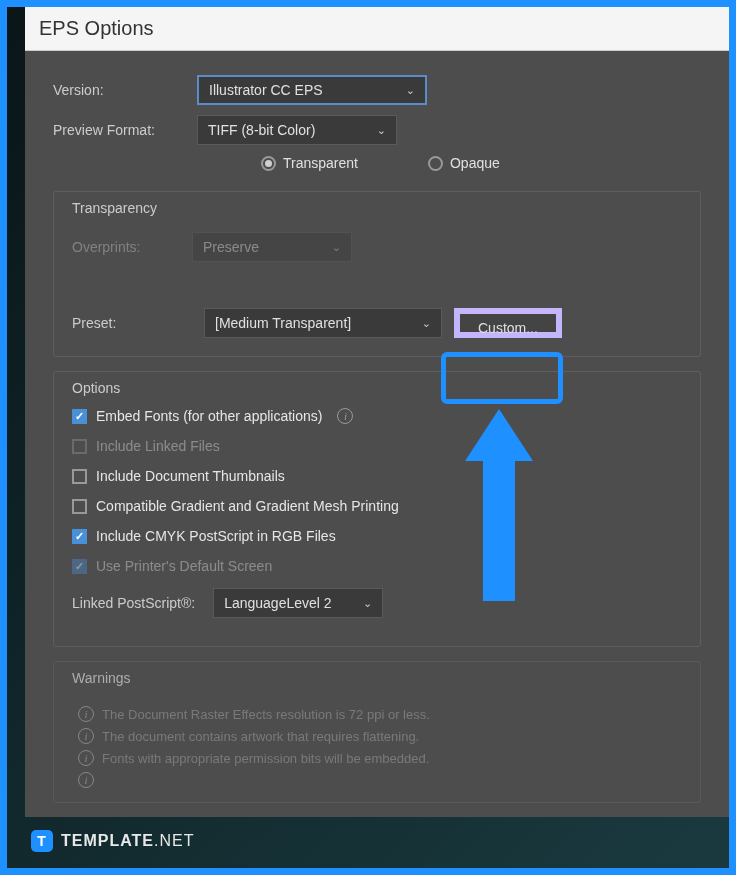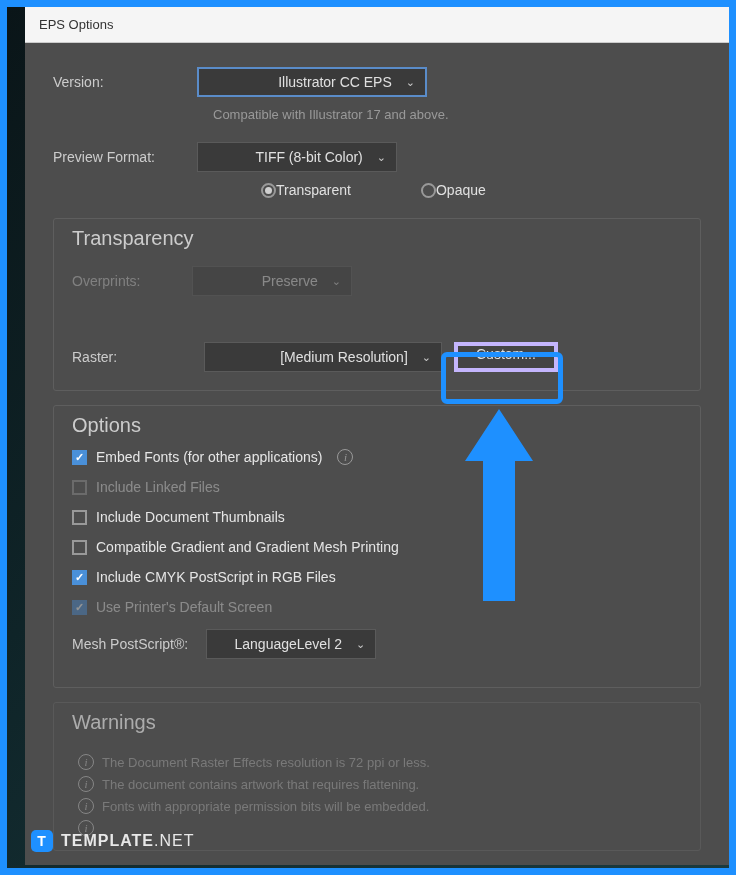--- a/index.html
+++ b/index.html
@@ -24,21 +24,21 @@
       top: 0;
       right: 0;
       background: #4d4d4d;
       color: #d8d8d8;
       font-size: 14px;
     }
     .titlebar {
       background: #f5f5f5;
       color: #333;
       padding: 10px 14px;
-      font-size: 13px;
+      font-size: 20px;
       border-bottom: 1px solid #ccc;
     }
     .content {
       padding: 24px 28px 0 28px;
     }
     .row {
       display: flex;
       align-items: center;
       margin-bottom: 10px;
     }
@@ -50,21 +50,21 @@
     .label.w140 { width: 144px; }
     .label.w120 { width: 120px; }
     .select {
       background: #3a3a3a;
       border: 1px solid #5a5a5a;
       color: #e0e0e0;
       padding: 6px 10px;
       height: 30px;
       display: flex;
       align-items: center;
-      justify-content: flex-end;
+      justify-content: space-between;
       cursor: pointer;
       position: relative;
     }
     .select.highlighted {
       border: 2px solid #5a8cc9;
     }
     .select.disabled {
       opacity: 0.4;
       cursor: default;
     }
@@ -81,20 +81,21 @@
     .radio-row {
       display: flex;
       gap: 22px;
       margin-left: 160px;
       margin-top: 8px;
       margin-bottom: 20px;
     }
     .radio {
       display: flex;
       align-items: center;
+      gap: 7px;
       cursor: pointer;
       color: #e0e0e0;
       padding-left: 48px;
     }
     .radio-circle {
       width: 15px;
       height: 15px;
       border: 2px solid #999;
       border-radius: 50%;
       display: flex;
@@ -113,21 +114,21 @@
       border-radius: 3px;
       padding: 12px 18px 18px 18px;
       margin-bottom: 14px;
       position: relative;
     }
     .section-title {
       position: relative;
       top: -4px;
       background: transparent;
       color: #ccc;
-      font-size: 20px;
+      font-size: 14px;
       padding-right: 8px;
       margin-bottom: 8px;
     }
     .section-inner {
       padding-top: 4px;
     }
     .checkbox-row {
       display: flex;
       align-items: center;
       gap: 9px;
@@ -168,27 +169,27 @@
       justify-content: center;
       font-size: 11px;
       color: #999;
       margin-left: 6px;
       font-style: italic;
       font-family: Georgia, serif;
       flex-shrink: 0;
     }
     .custom-button {
       background: #444;
-      border: 4px solid #c4b5fd;
+      border: 6px solid #c4b5fd;
       color: #e0e0e0;
       padding: 6px 18px;
       height: 30px;
       cursor: pointer;
       display: flex;
-      align-items: flex-end;
+      align-items: flex-start;
     }
     .highlight-box {
       position: absolute;
       border: 5px solid #1e90ff;
       border-radius: 6px;
       pointer-events: none;
       z-index: 100;
     }
     .arrow-svg {
       position: absolute;
@@ -248,21 +249,20 @@
 
     <div class="content">
 
       <div class="row">
         <div class="label w140">Version:</div>
         <div class="select highlighted" style="width:230px">
           <span>Illustrator CC EPS</span>
           <span class="chevron">⌄</span>
         </div>
       </div>
-      <div class="helper">Compatible with Illustrator 17 and above.</div>
 
       <div class="row">
         <div class="label w140">Preview Format:</div>
         <div class="select" style="width:200px">
           <span>TIFF (8-bit Color)</span>
           <span class="chevron">⌄</span>
         </div>
       </div>
       <div class="radio-row">
         <div class="radio">
@@ -279,23 +279,23 @@
         <div class="section-title">Transparency</div>
         <div class="section-inner">
           <div class="row">
             <div class="label w120" style="opacity:0.4">Overprints:</div>
             <div class="select disabled" style="width:160px">
               <span>Preserve</span>
               <span class="chevron">⌄</span>
             </div>
           </div>
           <div class="preset-row">
-            <div class="label w120">Raster:</div>
+            <div class="label w120">Preset:</div>
             <div class="select" style="width:238px">
-              <span>[Medium Resolution]</span>
+              <span>[Medium Transparent]</span>
               <span class="chevron">⌄</span>
             </div>
             <div class="custom-button">
               <span>Custom...</span>
             </div>
           </div>
         </div>
       </div>
 
       <div class="section">
@@ -326,21 +326,21 @@
           <span class="checkbox checked"></span>
           <span>Include CMYK PostScript in RGB Files</span>
         </div>
 
         <div class="checkbox-row disabled">
           <span class="checkbox checked"></span>
           <span>Use Printer's Default Screen</span>
         </div>
 
         <div class="row" style="margin-top:8px">
-          <div class="label" style="width:auto; margin-right:8px">Mesh PostScript®:</div>
+          <div class="label" style="width:auto; margin-right:8px">Linked PostScript®:</div>
           <div class="select" style="width:170px">
             <span>LanguageLevel 2</span>
             <span class="chevron">⌄</span>
           </div>
         </div>
       </div>
 
       <div class="section" style="opacity:0.75; padding-bottom:6px">
         <div class="section-title">Warnings</div>
         <div class="warning-list">

